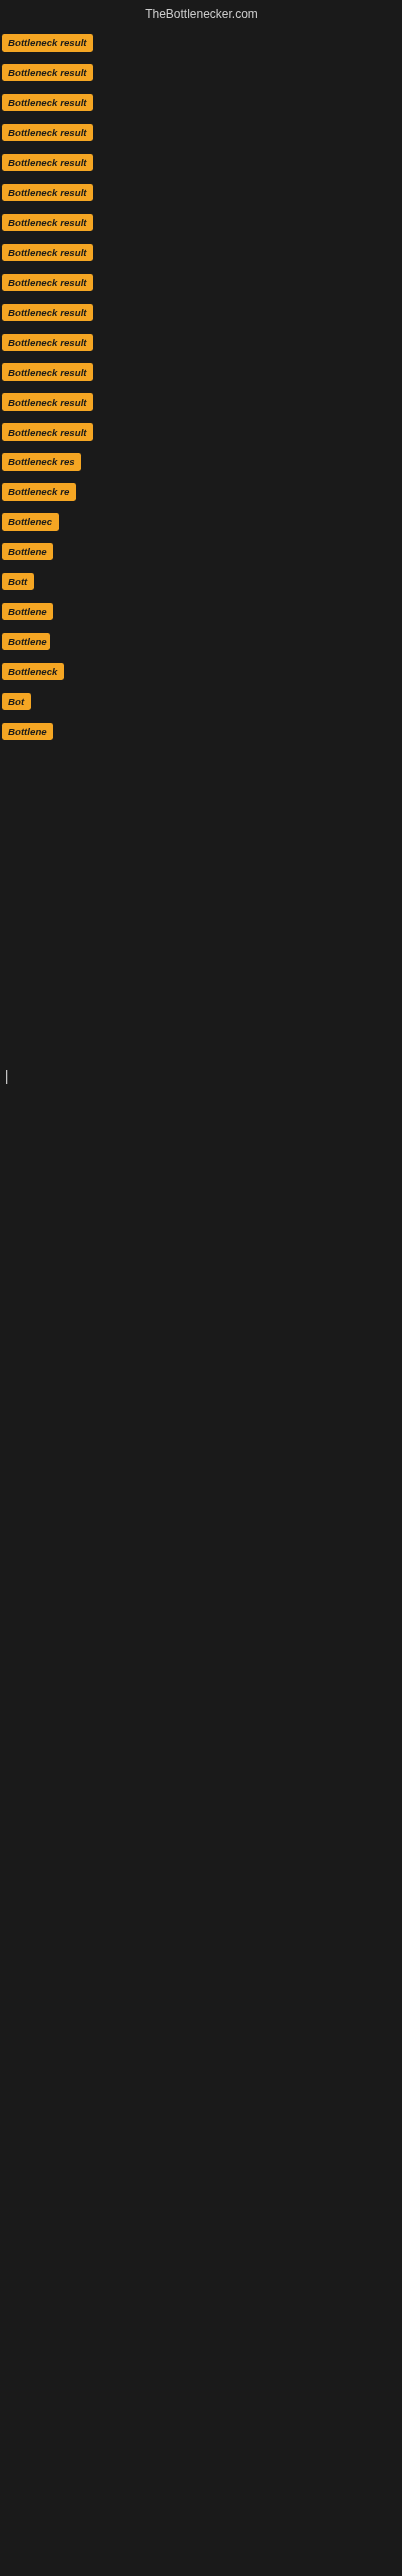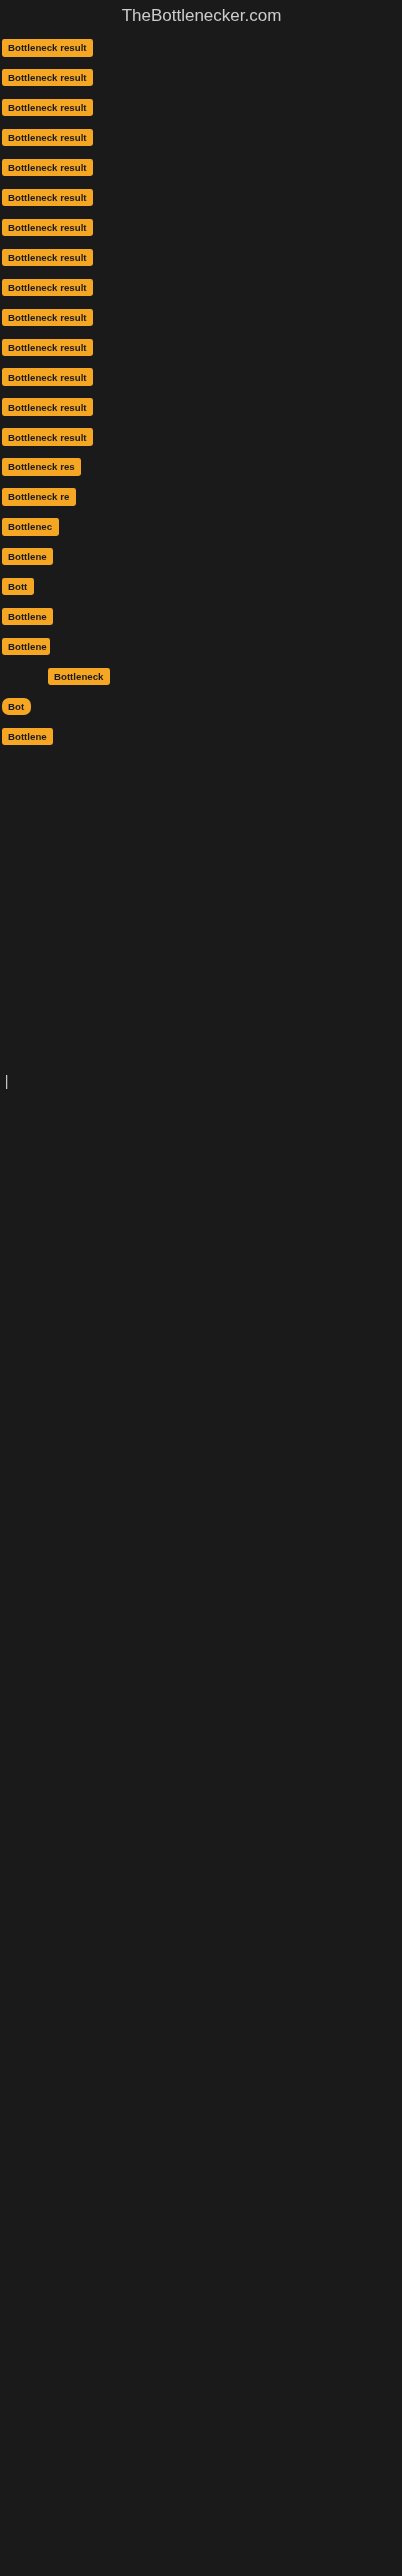--- a/index.html
+++ b/index.html
@@ -17,39 +17,40 @@
     }
 
     .site-header {
       text-align: center;
       padding: 6.4px 0 3.2px 0;
       background-color: #1a1a1a;
     }
 
     .site-title {
       color: #cccccc;
-      font-size: 17px;
+      font-size: 12px;
       font-weight: normal;
     }
 
     .bottleneck-item {
       margin: 3.2px 0 3.2px 0;
       padding: 3.2px 0;
     }
 
     .bottleneck-badge {
       display: inline-block;
       background-color: #f5a623;
       color: #1a1a1a;
       font-size: 9.7px;
       font-weight: bold;
       padding: 3.2px 6.4px;
       border-radius: 2.4px;
       white-space: nowrap;
       overflow: hidden;
+      font-style: italic;
     }
 
     .items-container {
       padding: 3.2px 0 0 1.6px;
     }
 
     .cursor-indicator {
       color: #cccccc;
       font-size: 14.5px;
       margin-top: 8px;
@@ -78,21 +79,21 @@
     <div class="bottleneck-item"><span class="bottleneck-badge" style="max-width: 105px;">Bottleneck result</span></div>
     <div class="bottleneck-item"><span class="bottleneck-badge" style="max-width: 105px;">Bottleneck result</span></div>
     <div class="bottleneck-item"><span class="bottleneck-badge" style="max-width: 105px;">Bottleneck result</span></div>
     <div class="bottleneck-item"><span class="bottleneck-badge" style="max-width: 89px; text-align: right;">Bottleneck res</span></div>
     <div class="bottleneck-item"><span class="bottleneck-badge" style="max-width: 81px;">Bottleneck re</span></div>
     <div class="bottleneck-item"><span class="bottleneck-badge" style="max-width: 64px;">Bottlenec</span></div>
     <div class="bottleneck-item"><span class="bottleneck-badge" style="max-width: 58px;">Bottlene</span></div>
     <div class="bottleneck-item"><span class="bottleneck-badge" style="max-width: 37px;">Bott</span></div>
     <div class="bottleneck-item"><span class="bottleneck-badge" style="max-width: 58px;">Bottlene</span></div>
     <div class="bottleneck-item"><span class="bottleneck-badge" style="max-width: 48px;">Bottlene</span></div>
-    <div class="bottleneck-item"><span class="bottleneck-badge" style="max-width: 69px; margin-left: 46px;">Bottleneck</span></div>
-    <div class="bottleneck-item"><span class="bottleneck-badge" style="max-width: 31px; border-radius: 7px;">Bot</span></div>
+    <div class="bottleneck-item"><span class="bottleneck-badge" style="max-width: 69px;">Bottleneck</span></div>
+    <div class="bottleneck-item"><span class="bottleneck-badge" style="max-width: 31px;">Bot</span></div>
     <div class="bottleneck-item"><span class="bottleneck-badge" style="max-width: 58px;">Bottlene</span></div>
   </div>
 
 <div style="margin-top: 322px; padding-left: 3.2px;">
   <span class="cursor-indicator">|</span>
 </div>
 
 
 </body></html>

